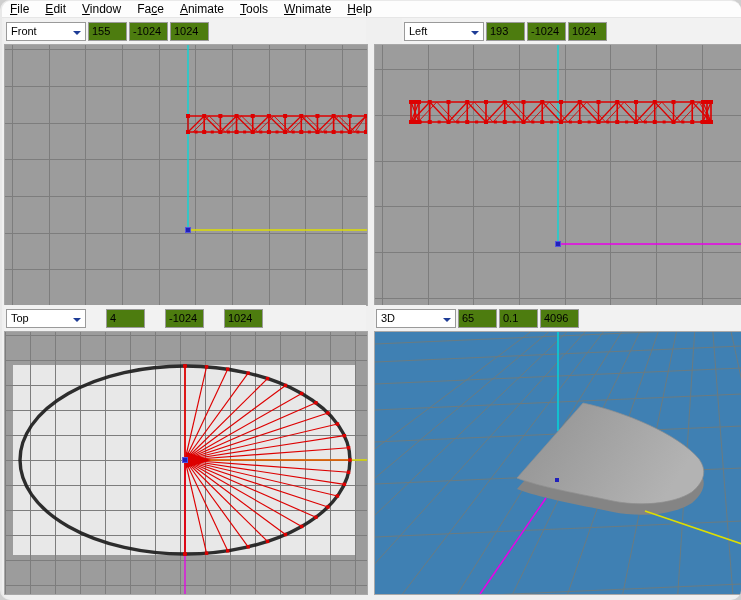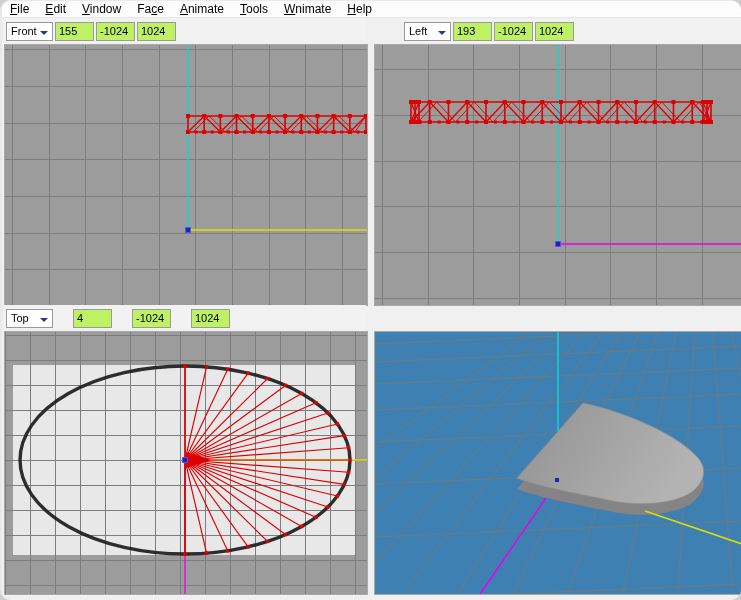--- a/index.html
+++ b/index.html
@@ -4,25 +4,25 @@
 <style>
   html,body{margin:0;padding:0;background:#cfcfcf;}
   *{box-sizing:border-box;font-family:"Liberation Sans",sans-serif;}
   .app{position:relative;width:741px;height:600px;background:#f0f0f0;overflow:hidden;
        border-left:2px solid #e9e9e9;border-top:1px solid #e9e9e9;border-radius:10px;}
   .menubar{position:absolute;left:0;top:0;width:741px;height:17px;background:#fdfdfd;
            display:flex;align-items:center;font-size:12px;color:#000;border-bottom:1px solid #e6e6e6;}
   .menu-item{padding:0 8px;cursor:default;white-space:nowrap;}
   .menu-item span.accel{text-decoration:underline;}
   .toolbar{position:absolute;height:26px;background:#f2f2f2;display:flex;align-items:center;gap:2px;padding-left:2px;}
-  .combo{width:47px;height:19px;background:#fff;border:1px solid #9a9a9a;position:relative;
+  .combo{width:80px;height:19px;background:#fff;border:1px solid #9a9a9a;position:relative;
          font-size:11px;display:flex;align-items:center;padding-left:4px;cursor:default;}
   .combo .arrow{position:absolute;right:4px;top:8px;width:0;height:0;
                 border-left:4px solid transparent;border-right:4px solid transparent;border-top:4px solid #1e3c96;}
-  .field{width:39px;height:19px;background:#bef264;border:1px solid #9a9a9a;font-size:11px;padding:0 2px 0 3px;color:#000;}
+  .field{width:39px;height:19px;background:#4d7c0f;border:1px solid #9a9a9a;font-size:11px;padding:0 2px 0 3px;color:#000;}
   .viewport{position:absolute;border:1px solid #a8a8a8;overflow:hidden;background:#9c9c9c;}
   .viewport svg{display:block;}
 </style>
 </head>
 <body>
 
 <div class="app">
 
   <div class="menubar">
     <div class="menu-item"><span></span><span class="accel">F</span><span>ile</span></div>
@@ -410,20 +410,29 @@
           <rect x="178.3" y="32.3" width="3.4" height="3.4" fill="#dd0000"></rect>
           <polygon points="181,120 206,128 181,136" fill="#dd0000"></polygon>
         </g>
         <g>
           <rect x="177" y="125" width="6" height="6" fill="#5555dd"></rect>
           <rect x="178" y="126" width="4" height="4" fill="#2020bb"></rect>
         </g>
       </svg>
   </div>
 
+  <div class="toolbar" style="left:372px;top:304px;width:367px;">
+    <div class="combo">
+      <span>3D</span>
+      <span class="arrow"></span>
+    </div>
+    <input class="field" type="text" value="65" style="">
+    <input class="field" type="text" value="0.1" style="">
+    <input class="field" type="text" value="4096" style="">
+  </div>
   <div class="viewport" style="left:372px;top:330px;width:369px;height:264px;">
     <svg id="svg-persp" width="367" height="262">
         <rect x="0" y="0" width="367" height="262" fill="#3f80b3"></rect>
         <g>
           <line x1="155.28571428571428" y1="0" x2="-192.79999999999995" y2="262" stroke="#6b7b80" stroke-width="1"></line>
           <line x1="173.54761904761904" y1="0" x2="-137.73333333333335" y2="262" stroke="#6b7b80" stroke-width="1"></line>
           <line x1="191.8095238095238" y1="0" x2="-82.66666666666669" y2="262" stroke="#6b7b80" stroke-width="1"></line>
           <line x1="210.07142857142856" y1="0" x2="-27.600000000000023" y2="262" stroke="#6b7b80" stroke-width="1"></line>
           <line x1="228.33333333333331" y1="0" x2="27.46666666666664" y2="262" stroke="#6b7b80" stroke-width="1"></line>
           <line x1="246.5952380952381" y1="0" x2="82.53333333333333" y2="262" stroke="#6b7b80" stroke-width="1"></line>

